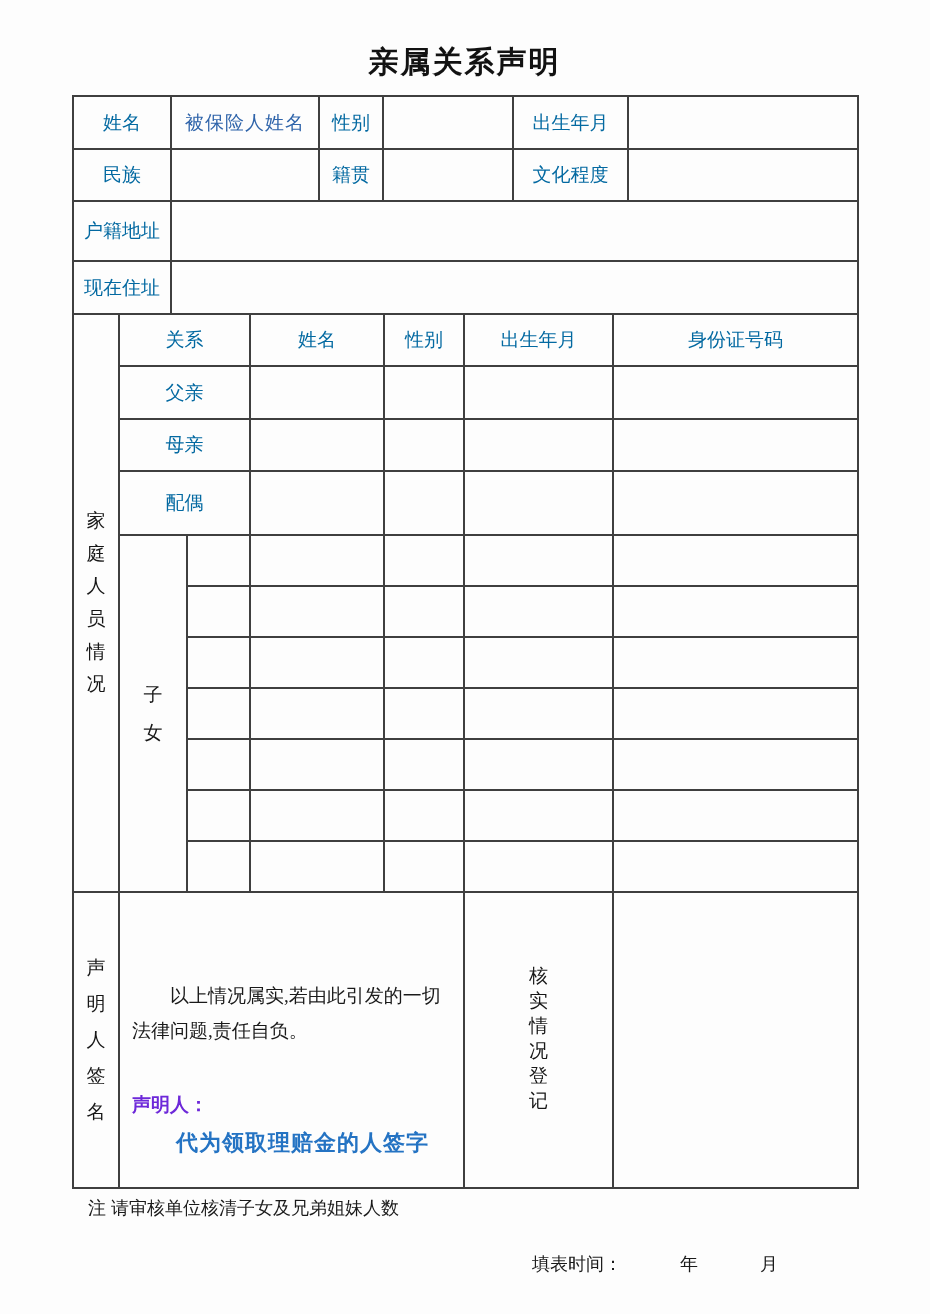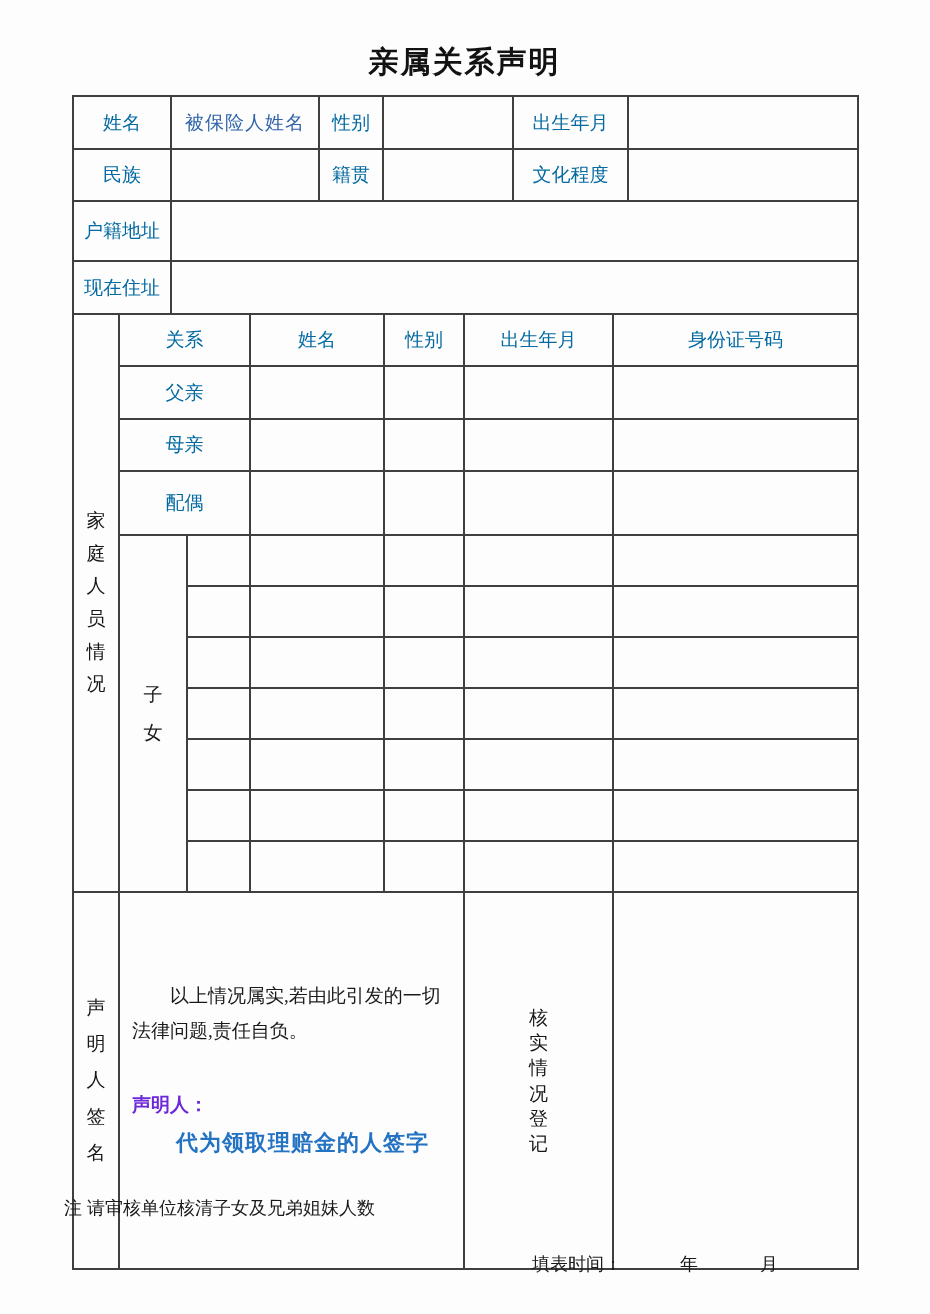--- a/index.html
+++ b/index.html
@@ -38,42 +38,42 @@
   .lab { color:#0369a1; }
   .blue1 { color:#2f64aa; font-size:20px; letter-spacing:1px; }
 
   .vtext {
     width:1.15em; margin:0 auto;
     word-break:break-all; line-height:1.75;
     font-size:19px;
   }
   .v-family { line-height:1.72; }
   .v-sign   { line-height:1.9; }
-  .v-verify { line-height:1.32; }
+  .v-verify { line-height:1.32;font-family:Liberation Mono, monospace; }
   .v-child  { line-height:1.95; }
 
   .decl-cell { vertical-align:top !important; text-align:left !important;font-family:Liberation Serif, serif; }
   .decl-inner { padding:0 14px 0 12px; }
   .stmt {
     margin:86px 0 0 0;
     text-indent:2em;
     font-size:19px; line-height:1.82; color:#1a1a1a;
   }
   .declarant {
     margin:44px 0 2px 0;
     font-size:19px; font-weight:bold; color:#6d28d9;
   }
   .sig {
     margin:10px 0 0 44px;
     font-size:22px; font-weight:bold;
     color:#2473c3; letter-spacing:1px;
   }
 
   .note {
-    position:absolute; left:64px; top:1196px;
+    position:absolute; left:88px; top:1196px;
     font-size:18px; color:#1a1a1a;
   }
   .fill-time {
     position:absolute; left:532px; top:1252px;
     font-size:18px; color:#1a1a1a;
   }
   .fill-time .yr { margin-left:58px; }
   .fill-time .mo { margin-left:62px; }
 </style>
 </head>
@@ -218,21 +218,21 @@
     </table>
 
   <table class="ft t-bot">
     <colgroup>
       <col style="width:46px">
         <col style="width:345px">
         <col style="width:149px">
         <col style="width:245px">
     </colgroup>
     <tbody>
-        <tr style="height:377px">
+        <tr style="height:296px">
       <td>
         <div class="vtext v-sign">声明人签名</div>
       </td>
       <td class="decl-cell">
         <div class="decl-inner">
           <p class="stmt">以上情况属实,若由此引发的一切法律问题,责任自负。</p>
           <p class="declarant">声明人：</p>
           <p class="sig">代为领取理赔金的人签字</p>
         </div>
       </td>

